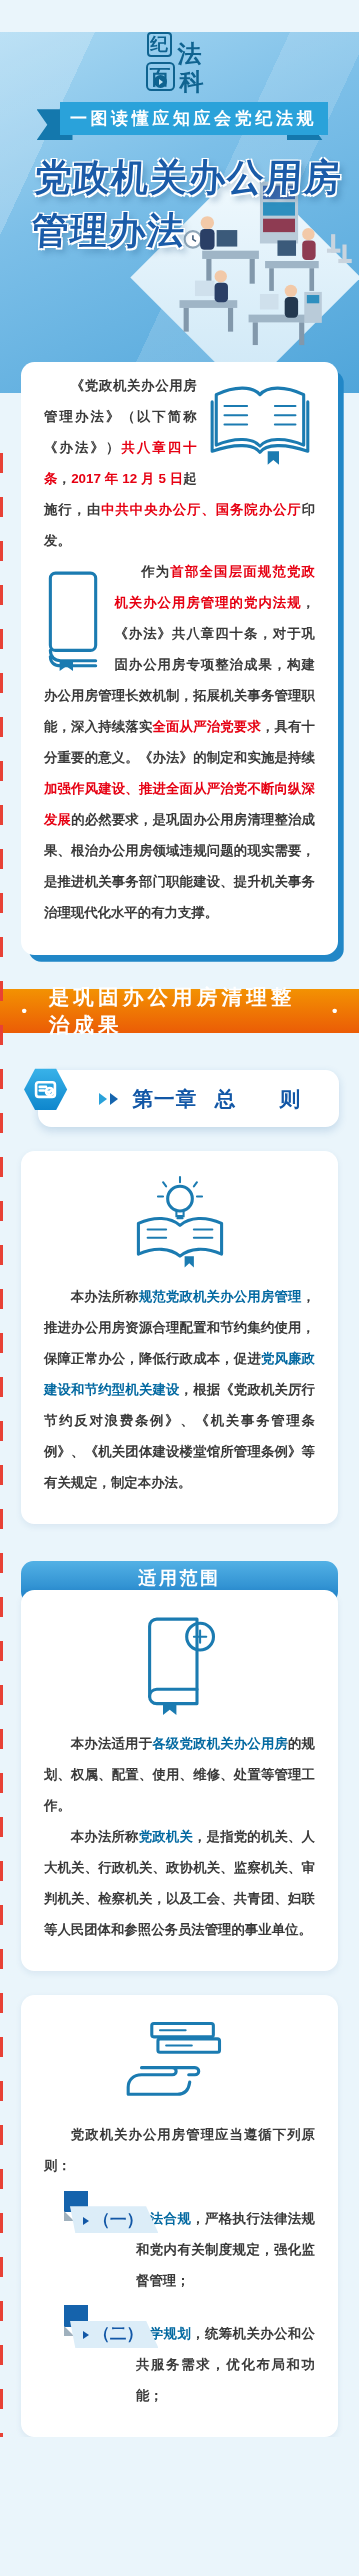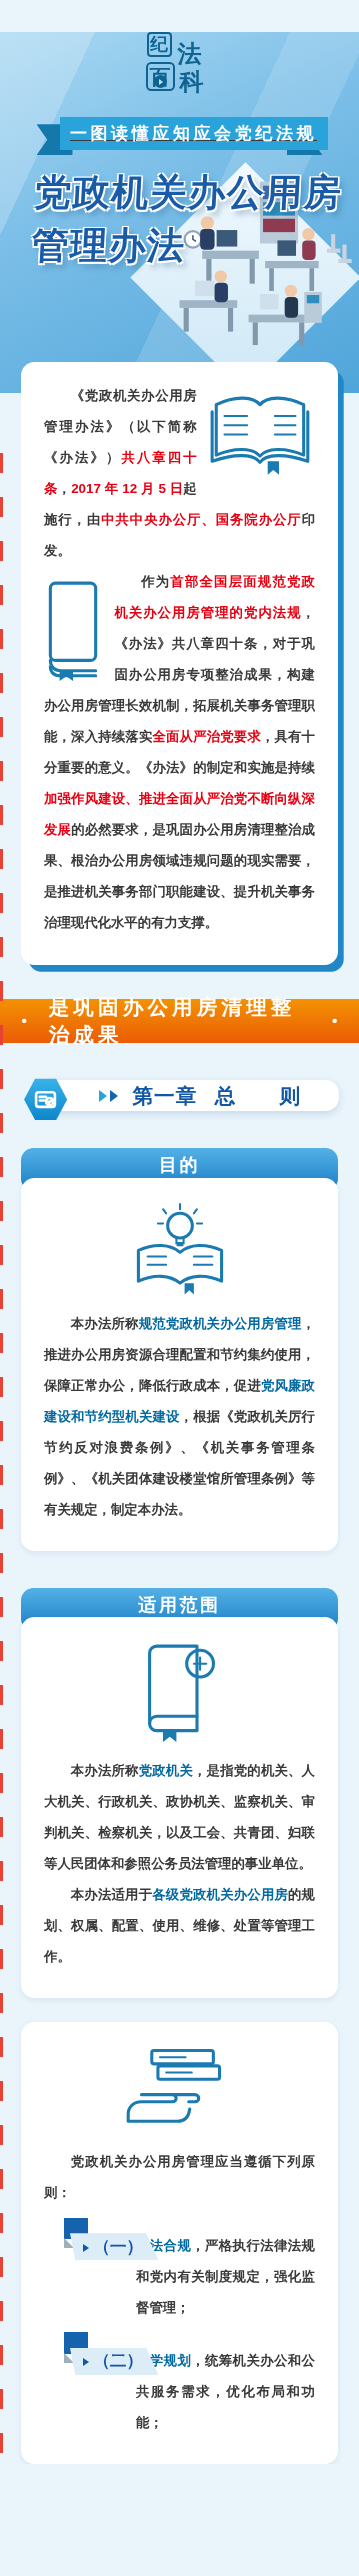--- a/index.html
+++ b/index.html
@@ -21,60 +21,60 @@
     pointer-events:none;
   }
   .logo{ position:relative; width:68px; height:66px; margin:32px auto 0; color:#0f6390; }
   .logo span{ position:absolute; font-weight:900; }
   .logo .ch1{ left:1px; top:0; width:25px; height:25px; font-size:17.5px; line-height:21.6px; text-align:center; border:2.6px solid #0f6390; border-radius:4.1px;}
   .logo .ch2{ left:32px; top:6.2px; font-size:24px; }
   .logo .ch3{ left:0; top:30px; width:29px; height:29px; font-size:20.6px; line-height:26px; text-align:center; border:2.6px solid #0f6390; border-radius:5.2px;}
   .logo .ch4{ left:34px; top:34px; font-size:24px; }
   .logo .play{ position:absolute; left:8.2px; top:43px; width:13.4px; height:13.4px; background:#0f6390; border-radius:50%; }
   .logo .play::after{ content:""; position:absolute; left:5.2px; top:3.6px; border-left:4.6px solid #bfe2f2; border-top:3.1px solid transparent; border-bottom:3.1px solid transparent;}
-  .ribbon-wrap{ position:relative; margin:19px auto 0; width:240px; height:33px; z-index:2;text-decoration:underline;}
+  .ribbon-wrap{ position:relative; margin:4px auto 0; width:240px; height:33px; z-index:2;}
   .ribbon-tail{ position:absolute; top:7.2px; width:36px; height:31px; background:#1478ad; }
   .ribbon-tail.l{ left:-23px; clip-path:polygon(0 0,100% 0,100% 100%,0 100%,30% 50%); }
   .ribbon-tail.r{ right:-23px; clip-path:polygon(0 0,100% 0,70% 50%,100% 100%,0 100%); }
   .ribbon{
     position:relative; width:268px; height:33px; background:#2aa2da;
     display:flex; align-items:center; justify-content:center;
     color:#fff; font-size:17px; font-weight:800; letter-spacing:3.6px;
   }
   .hero-title{ margin:15.5px 0 0 33px; color:#1a5ba8; font-weight:900; font-size:37px; line-height:53px; letter-spacing:1.5px; transform:skewX(-3deg); position:relative; z-index:2;
     text-shadow:1.5px 1.5px 0 #fff,-1.5px 1.5px 0 #fff,1.5px -1.5px 0 #fff,-1.5px -1.5px 0 #fff,4.1px 5.2px 6.2px rgba(10,60,110,.35);}
   .office{ position:absolute; left:130px; top:130px; width:231px; height:231px; z-index:1; }
   
   .red-ticks{ position:absolute; left:0; top:453px; width:3.1px; height:3024px; z-index:5;
     background:repeating-linear-gradient(180deg,#e84135 0 19.6px,transparent 19.6px 44px); }
   
   .card{
     position:relative; width:317px; margin:0 auto; background:#fff;
-    border-radius:13.4px; padding:18px 23px 27px;
+    border-radius:13.4px; padding:8px 23px 27px;
     box-shadow:6.7px 7.7px 0 -1px #2187c7;
   }
   .card.intro{ margin-top:-31px; z-index:3; }
   .card p, .tcard-body p{
     font-size:13.4px; line-height:31px; font-weight:600;
     text-align:justify; text-indent:2em; color:#3a3a3a;
   }
   .c-red{ color:#e60012; font-weight:800; }
   .c-cyan{ color:#0369a1; font-weight:800; }
   .fl-r{ float:right; margin:9.3px 0 3.1px 10.3px; }
   .fl-l{ float:left; margin:13.4px 13.4px 3.1px 0; }
   
   .orange-banner{
     margin-top:34px; width:359px; height:44px;
     background:linear-gradient(180deg,#f39202 0%,#eb5c06 100%);
     display:flex; align-items:center; justify-content:center;
     color:#fff; font-size:20.6px; font-weight:800; letter-spacing:4.1px;
   }
   .orange-banner .dot{ font-size:15.5px; margin:0 21.6px; letter-spacing:0; }
   
-  .chapter{ position:relative; margin:37px 19.6px 0 38px; height:31px; background:#fff;
+  .chapter{ position:relative; margin:37px 19.6px 0 38px; height:57px; background:#fff;
     border-radius:13.4px; display:flex; align-items:center; padding-left:61px;
     box-shadow:0 3.1px 8.2px rgba(25,95,160,.18); }
   .chapter .hex{ position:absolute; left:-14.4px; top:-2.6px; width:44px; height:44px;
     background:linear-gradient(180deg,#3ab4ea,#0d85cc);
     clip-path:polygon(26% 3%,74% 3%,99% 50%,74% 97%,26% 97%,1% 50%);
     display:flex; align-items:center; justify-content:center; }
   .chev{ display:inline-block; width:0; height:0; border-left:8.2px solid #2aa2da;
     border-top:6.7px solid transparent; border-bottom:6.7px solid transparent; margin-right:3.1px;}
   .chev.c2{ border-left-color:#1565ae; margin-right:14.4px; }
   .chapter .txt{ color:#1257a6; font-size:20.6px; font-weight:800; letter-spacing:1px; }
@@ -222,21 +222,20 @@
       <path class="sw" d="M27 26l2 2 4-4"></path>
     </svg>
   </span>
   <i class="chev"></i>
   <i class="chev c2"></i>
   <span class="txt lbl">第一章</span>
   <span class="txt">总　　则</span>
 </div>
 
 <section class="tcard">
-  <div class="tcard-head">目的</div>
   <div class="tcard-body">
     <div class="icon-center">
       <svg width="98" height="95" viewBox="0 0 190 185">
         <circle class="st" cx="95" cy="48" r="24"></circle>
         <path class="st4" d="M88 72v10h14V72M90 86h10"></path>
         <path class="st4" d="M95 6v10M62 16l6 8M128 16l-6 8M52 44h10M128 44h10"></path>
         <path class="st" d="M14 96 C46 82 76 84 95 100 C114 84 144 82 176 96 V156 C144 142 114 144 95 160 C76 144 46 142 14 156 Z"></path>
         <path class="st4" d="M32 108h36M32 124h36M122 108h36M122 124h36"></path>
         <path class="sf" d="M104 160h18v22l-9-8-9 8z"></path>
       </svg>
@@ -250,22 +249,22 @@
   <div class="tcard-body">
     <div class="icon-center">
       <svg width="88" height="103" viewBox="0 0 170 200">
         <path class="st" d="M26 24 c0-8 6-14 14-14 h78 v136 h-78 c-8 0-14 6-14 14 z"></path>
         <path class="st" d="M26 160 c0 8 6 14 14 14 h78 v-28"></path>
         <circle class="st" cx="124" cy="44" r="26" fill="#fff"></circle>
         <path class="st4" d="M124 32v24M112 44h24"></path>
         <path class="sf" d="M52 174h26v22l-13-10-13 10z"></path>
       </svg>
     </div>
+    <p><span>本办法适用于</span><span class="c-cyan">各级党政机关办公用房</span><span>的规划、权属、配置、使用、维修、处置等管理工作。</span></p>
     <p><span>本办法所称</span><span class="c-cyan">党政机关</span><span>，是指党的机关、人大机关、行政机关、政协机关、监察机关、审判机关、检察机关，以及工会、共青团、妇联等人民团体和参照公务员法管理的事业单位。</span></p>
-    <p><span>本办法适用于</span><span class="c-cyan">各级党政机关办公用房</span><span>的规划、权属、配置、使用、维修、处置等管理工作。</span></p>
   </div>
 </section>
 
 <section class="tcard">
   <div class="tcard-body">
     <div class="icon-center">
       <svg width="118" height="88" viewBox="0 0 230 170">
         <rect class="st" x="60" y="10" width="120" height="26" rx="4"></rect>
         <rect class="st" x="72" y="40" width="120" height="26" rx="4"></rect>
         <path class="st4" d="M76 23h50M88 53h50"></path>

